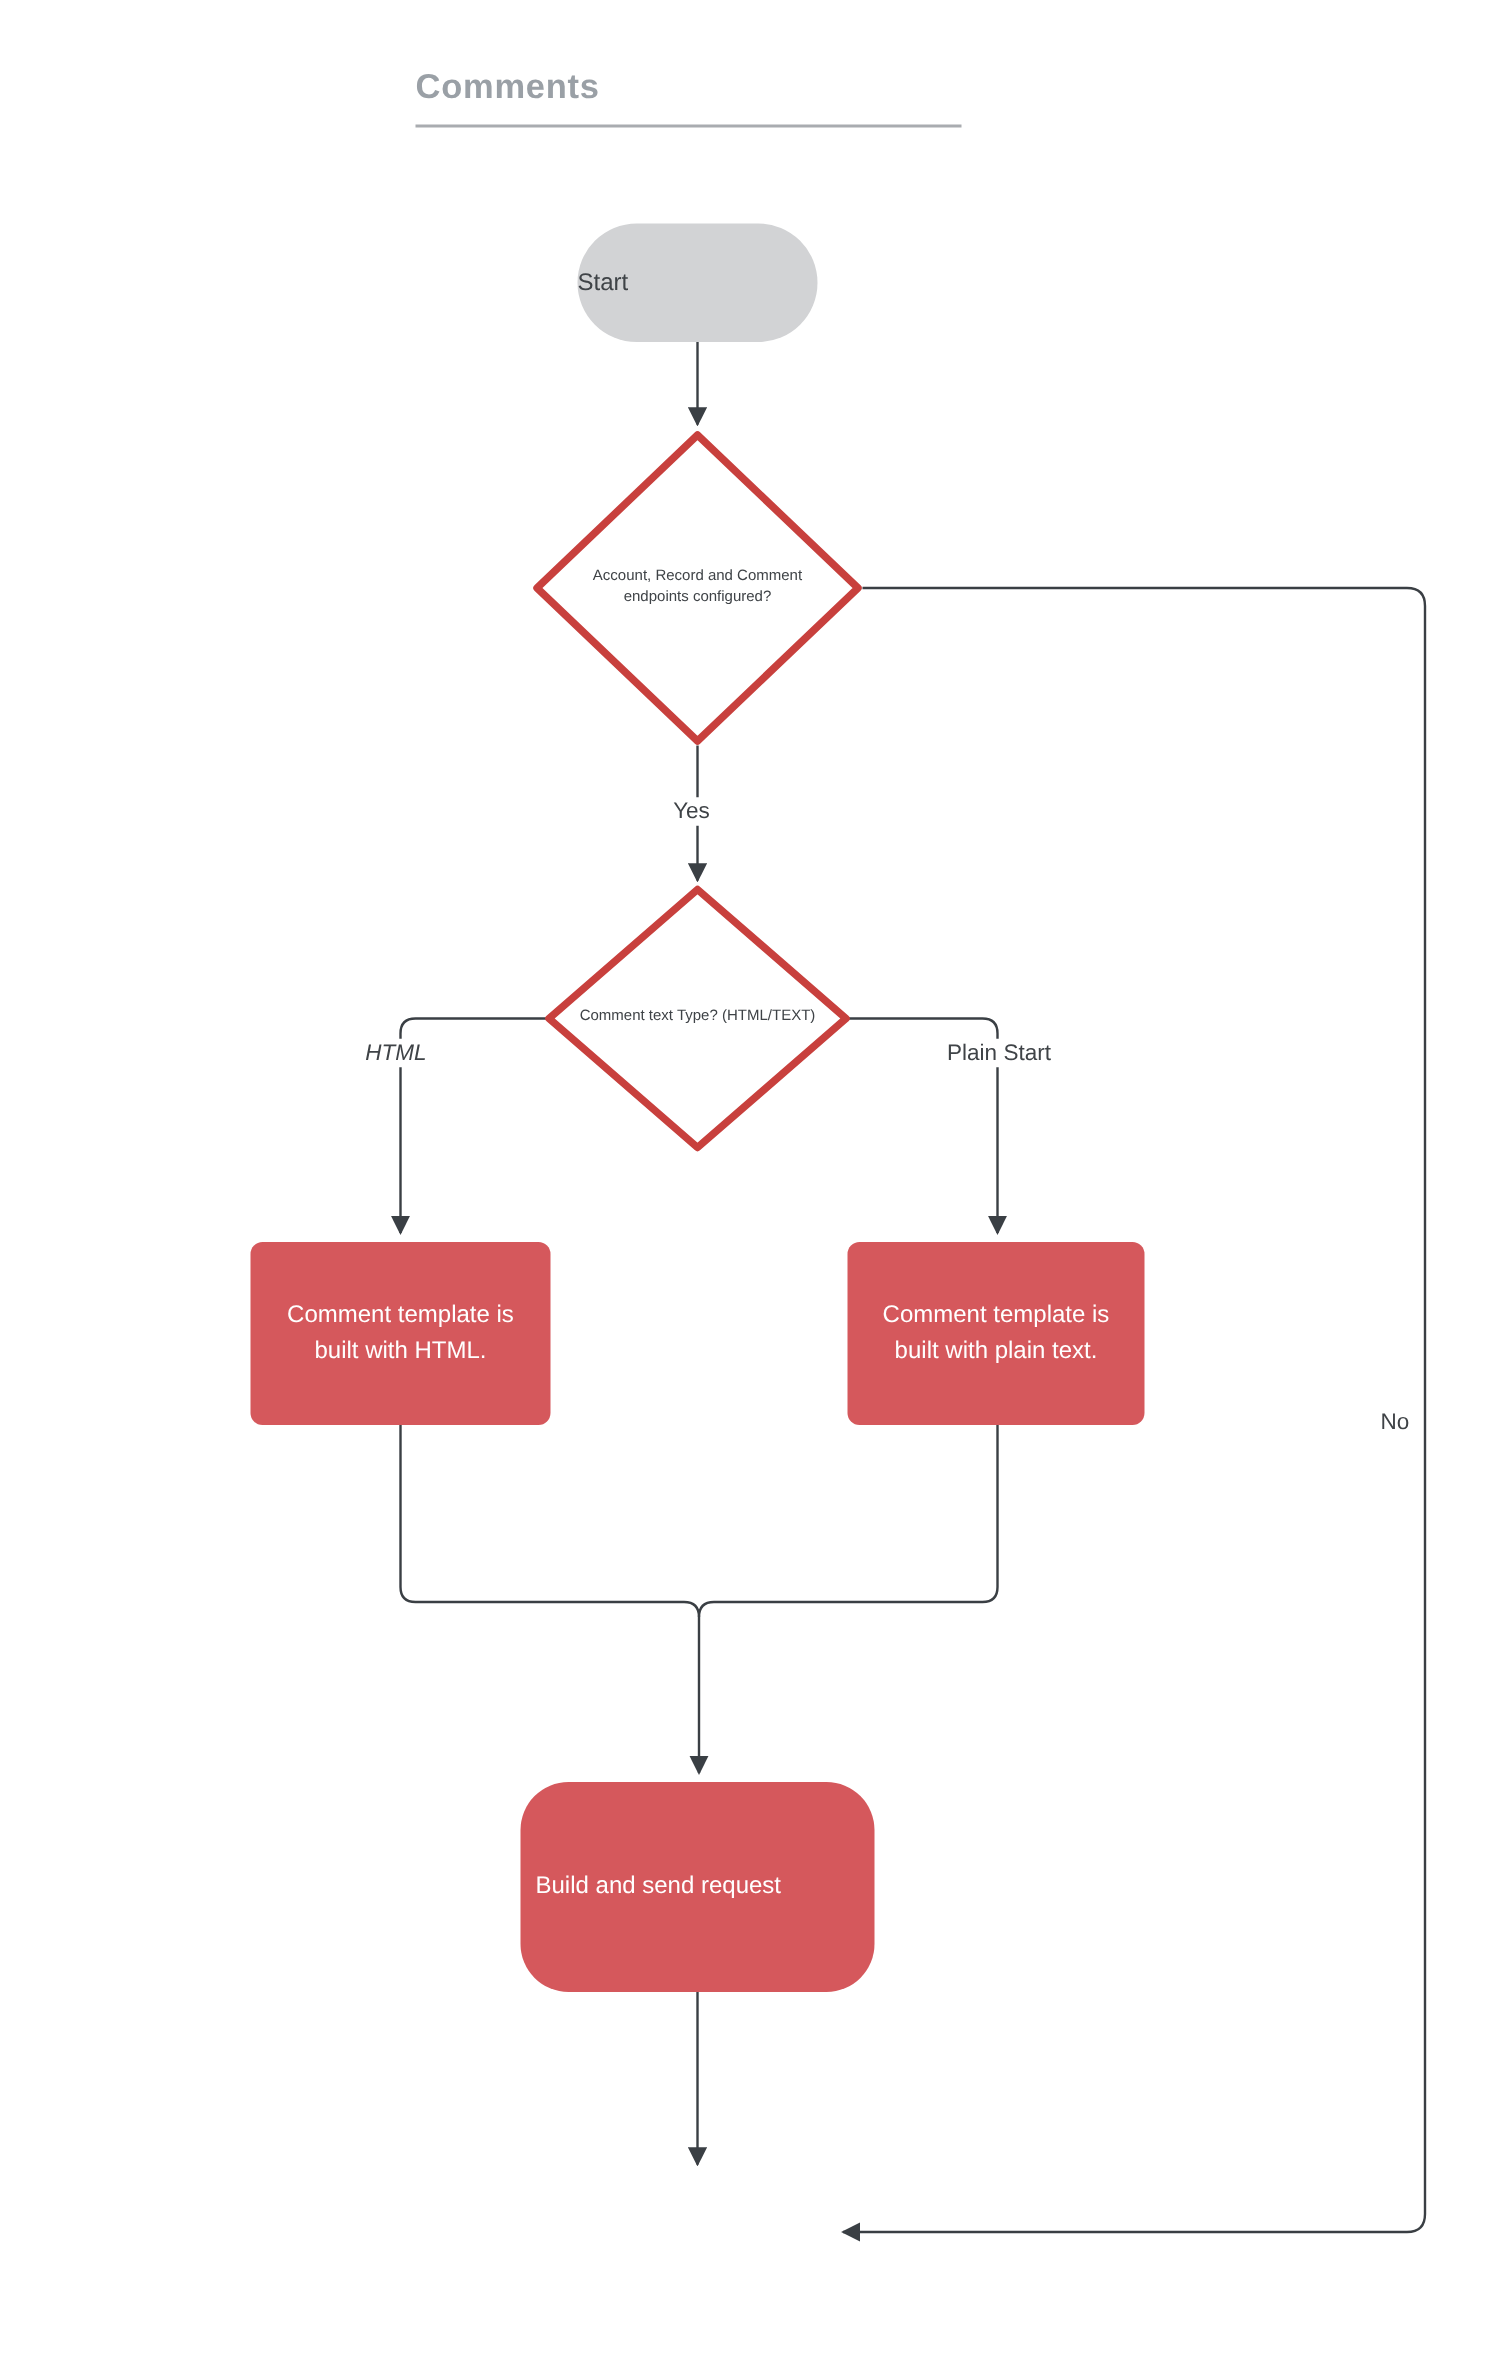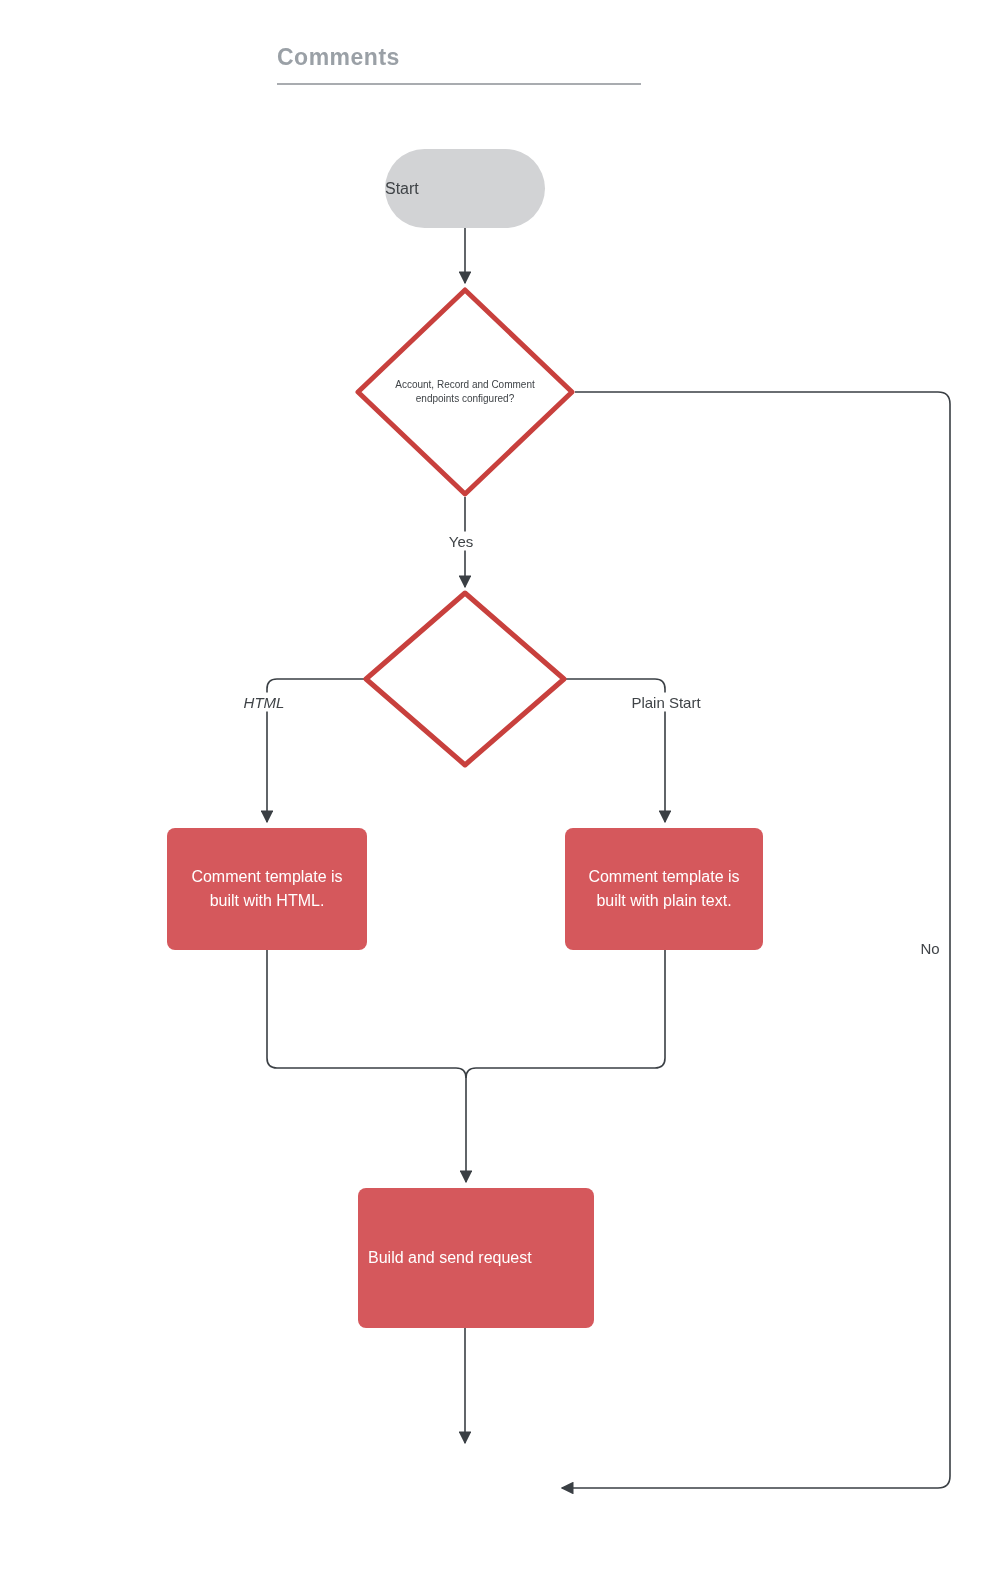--- a/index.html
+++ b/index.html
@@ -100,32 +100,33 @@
 
   <div class="page-title">Comments</div>
   <div class="title-underline"></div>
 
   <div class="node terminator" style="left:385px; top:149px; width:160px; height:79px;">
     <span>Start</span>
   </div>
 
   <div class="diamond-label" style="left:465px; top:392px; width:185px;">Account, Record and Comment endpoints configured?</div>
 
+  <div class="diamond-label" style="left:465px; top:678px; width:190px;">Comment text Type? (HTML/TEXT)</div>
 
   <div class="edge-label" style="left:461px; top:541px;">Yes</div>
   <div class="edge-label" style="left:264px; top:702px;font-style:italic;">HTML</div>
   <div class="edge-label" style="left:666px; top:702px;">Plain Start</div>
   <div class="edge-label" style="left:930px; top:948px;">No</div>
 
   <div class="node process" style="left:167px; top:828px; width:200px; height:122px;">
     <span>Comment  template is built with HTML.</span>
   </div>
 
   <div class="node process" style="left:565px; top:828px; width:198px; height:122px;">
     <span>Comment  template is built with plain text.</span>
   </div>
 
-  <div class="node process" style="left:358px; top:1188px; width:236px; height:140px;">
+  <div class="node process" style="left:347px; top:1188px; width:236px; height:140px;border-radius:32px;">
     <span>Build and send request</span>
   </div>
 
 
 </div>
 
 </body></html>

